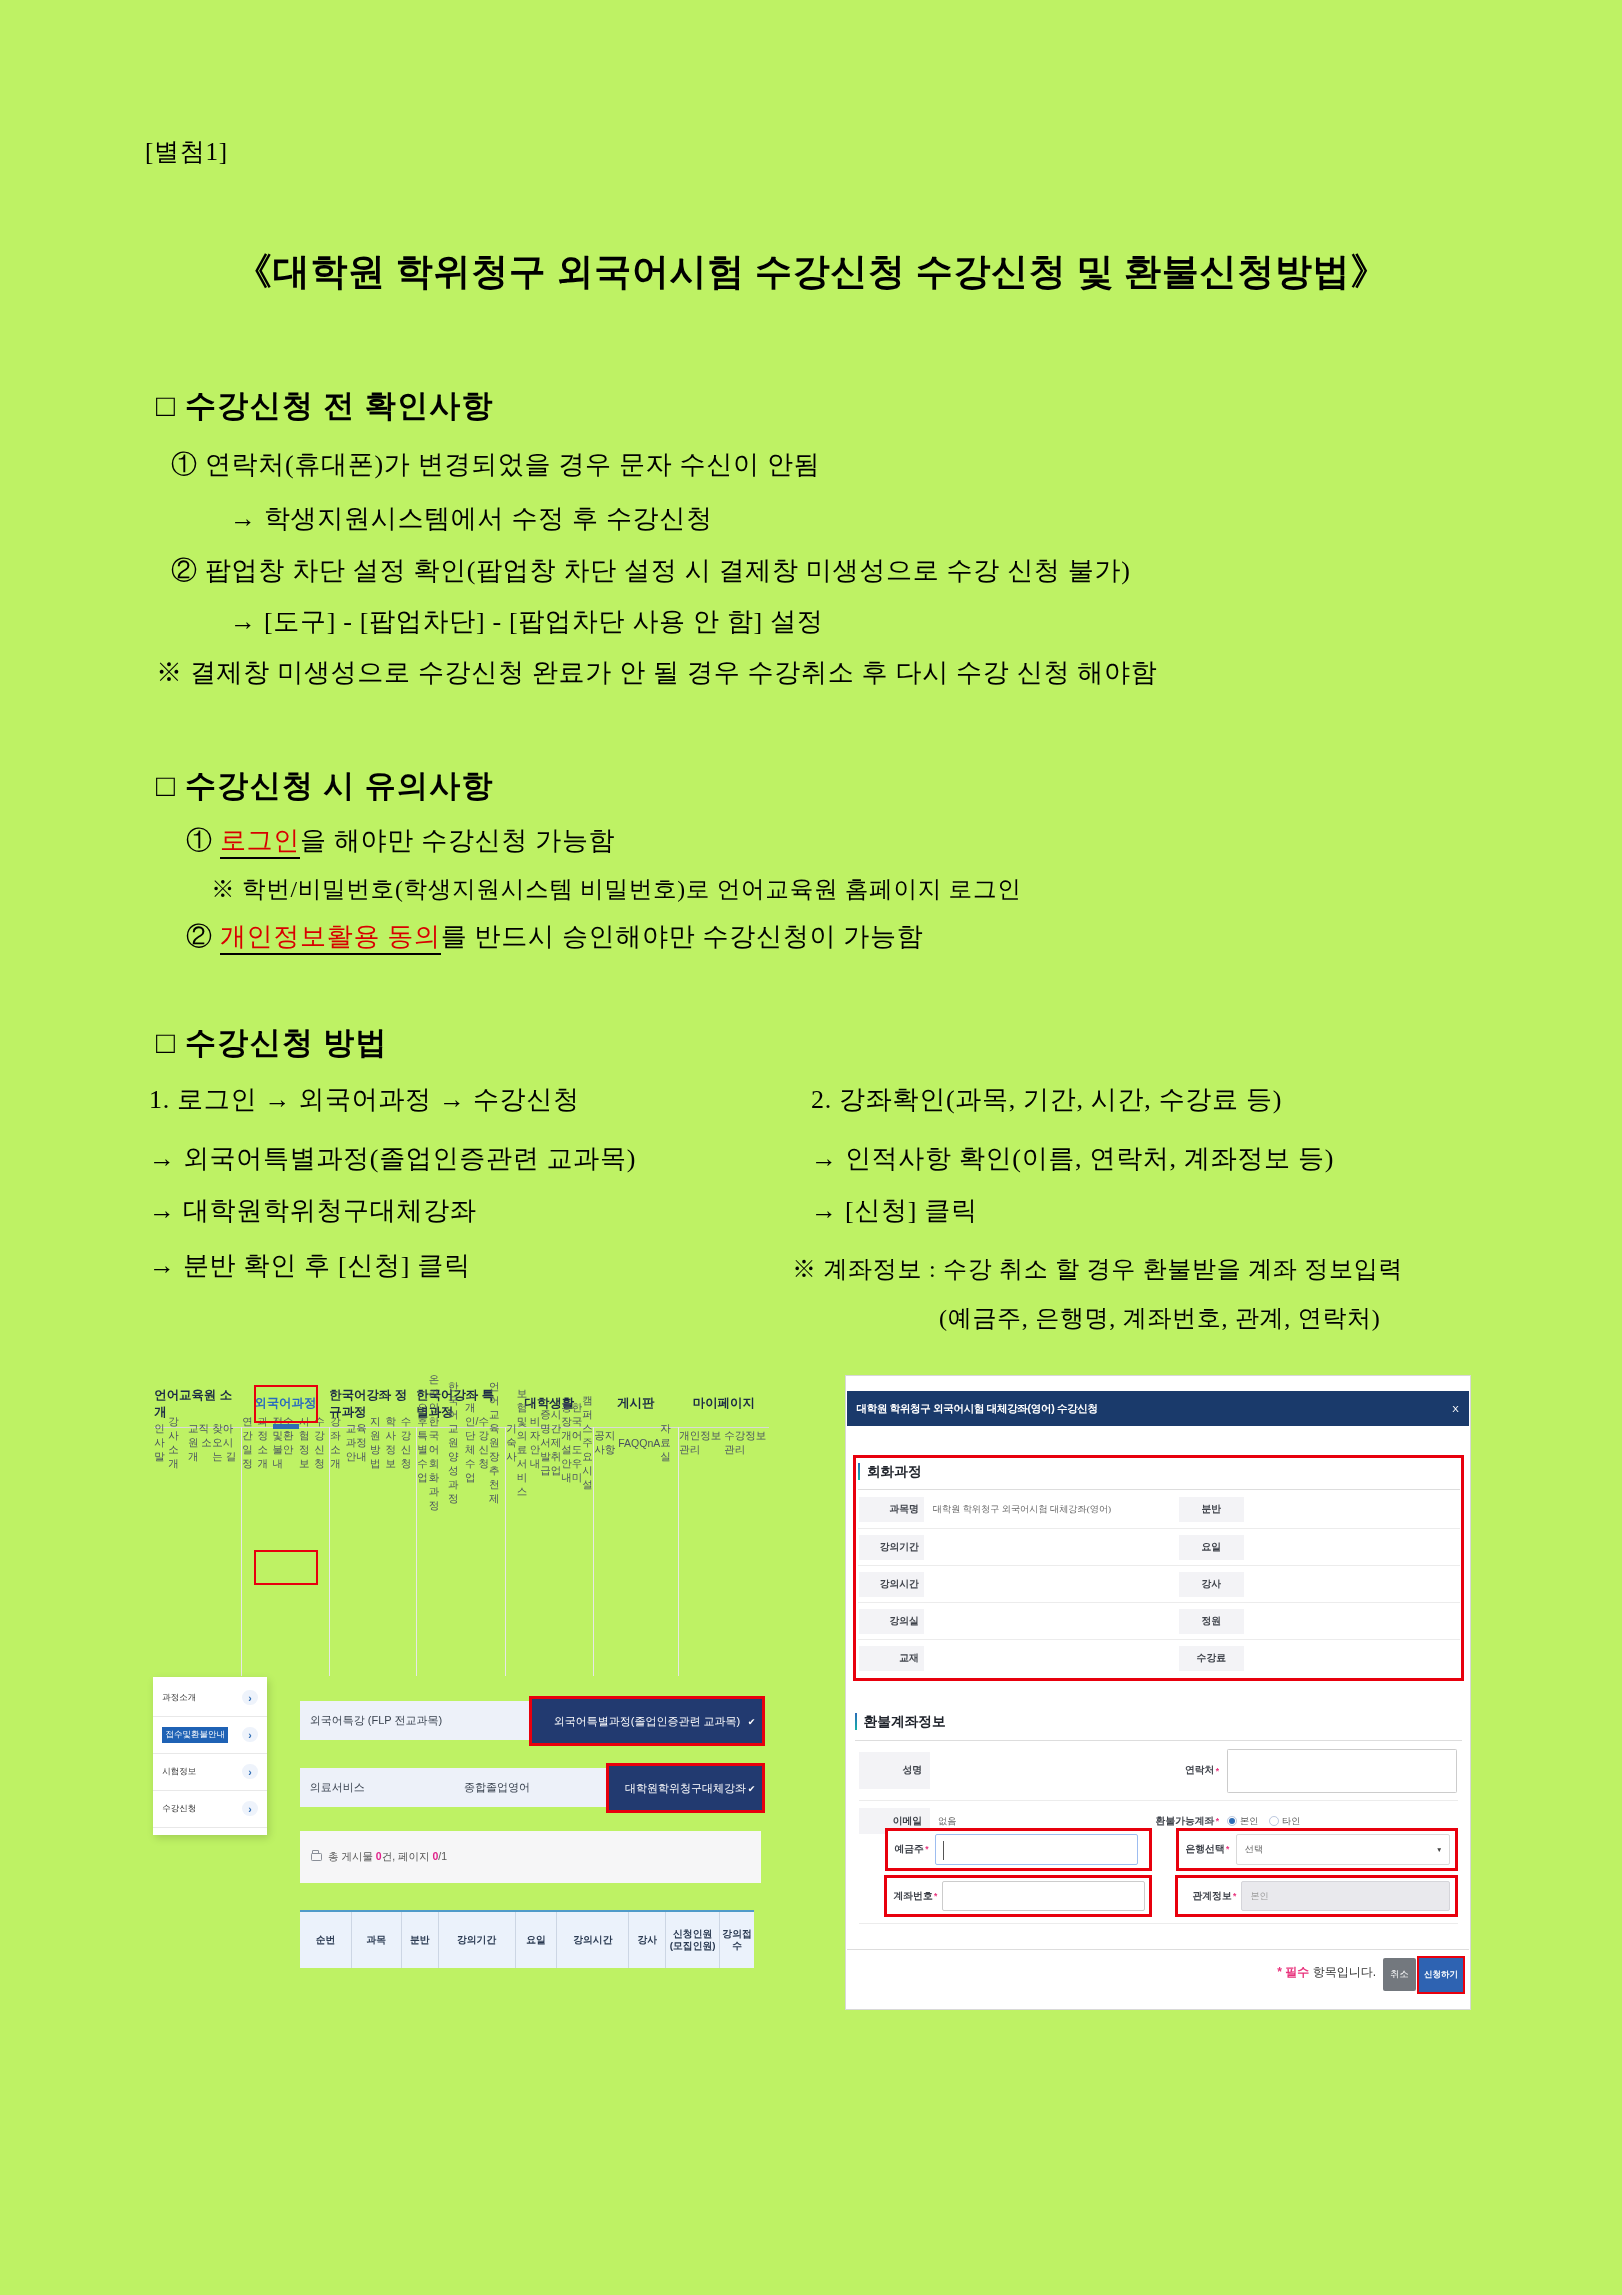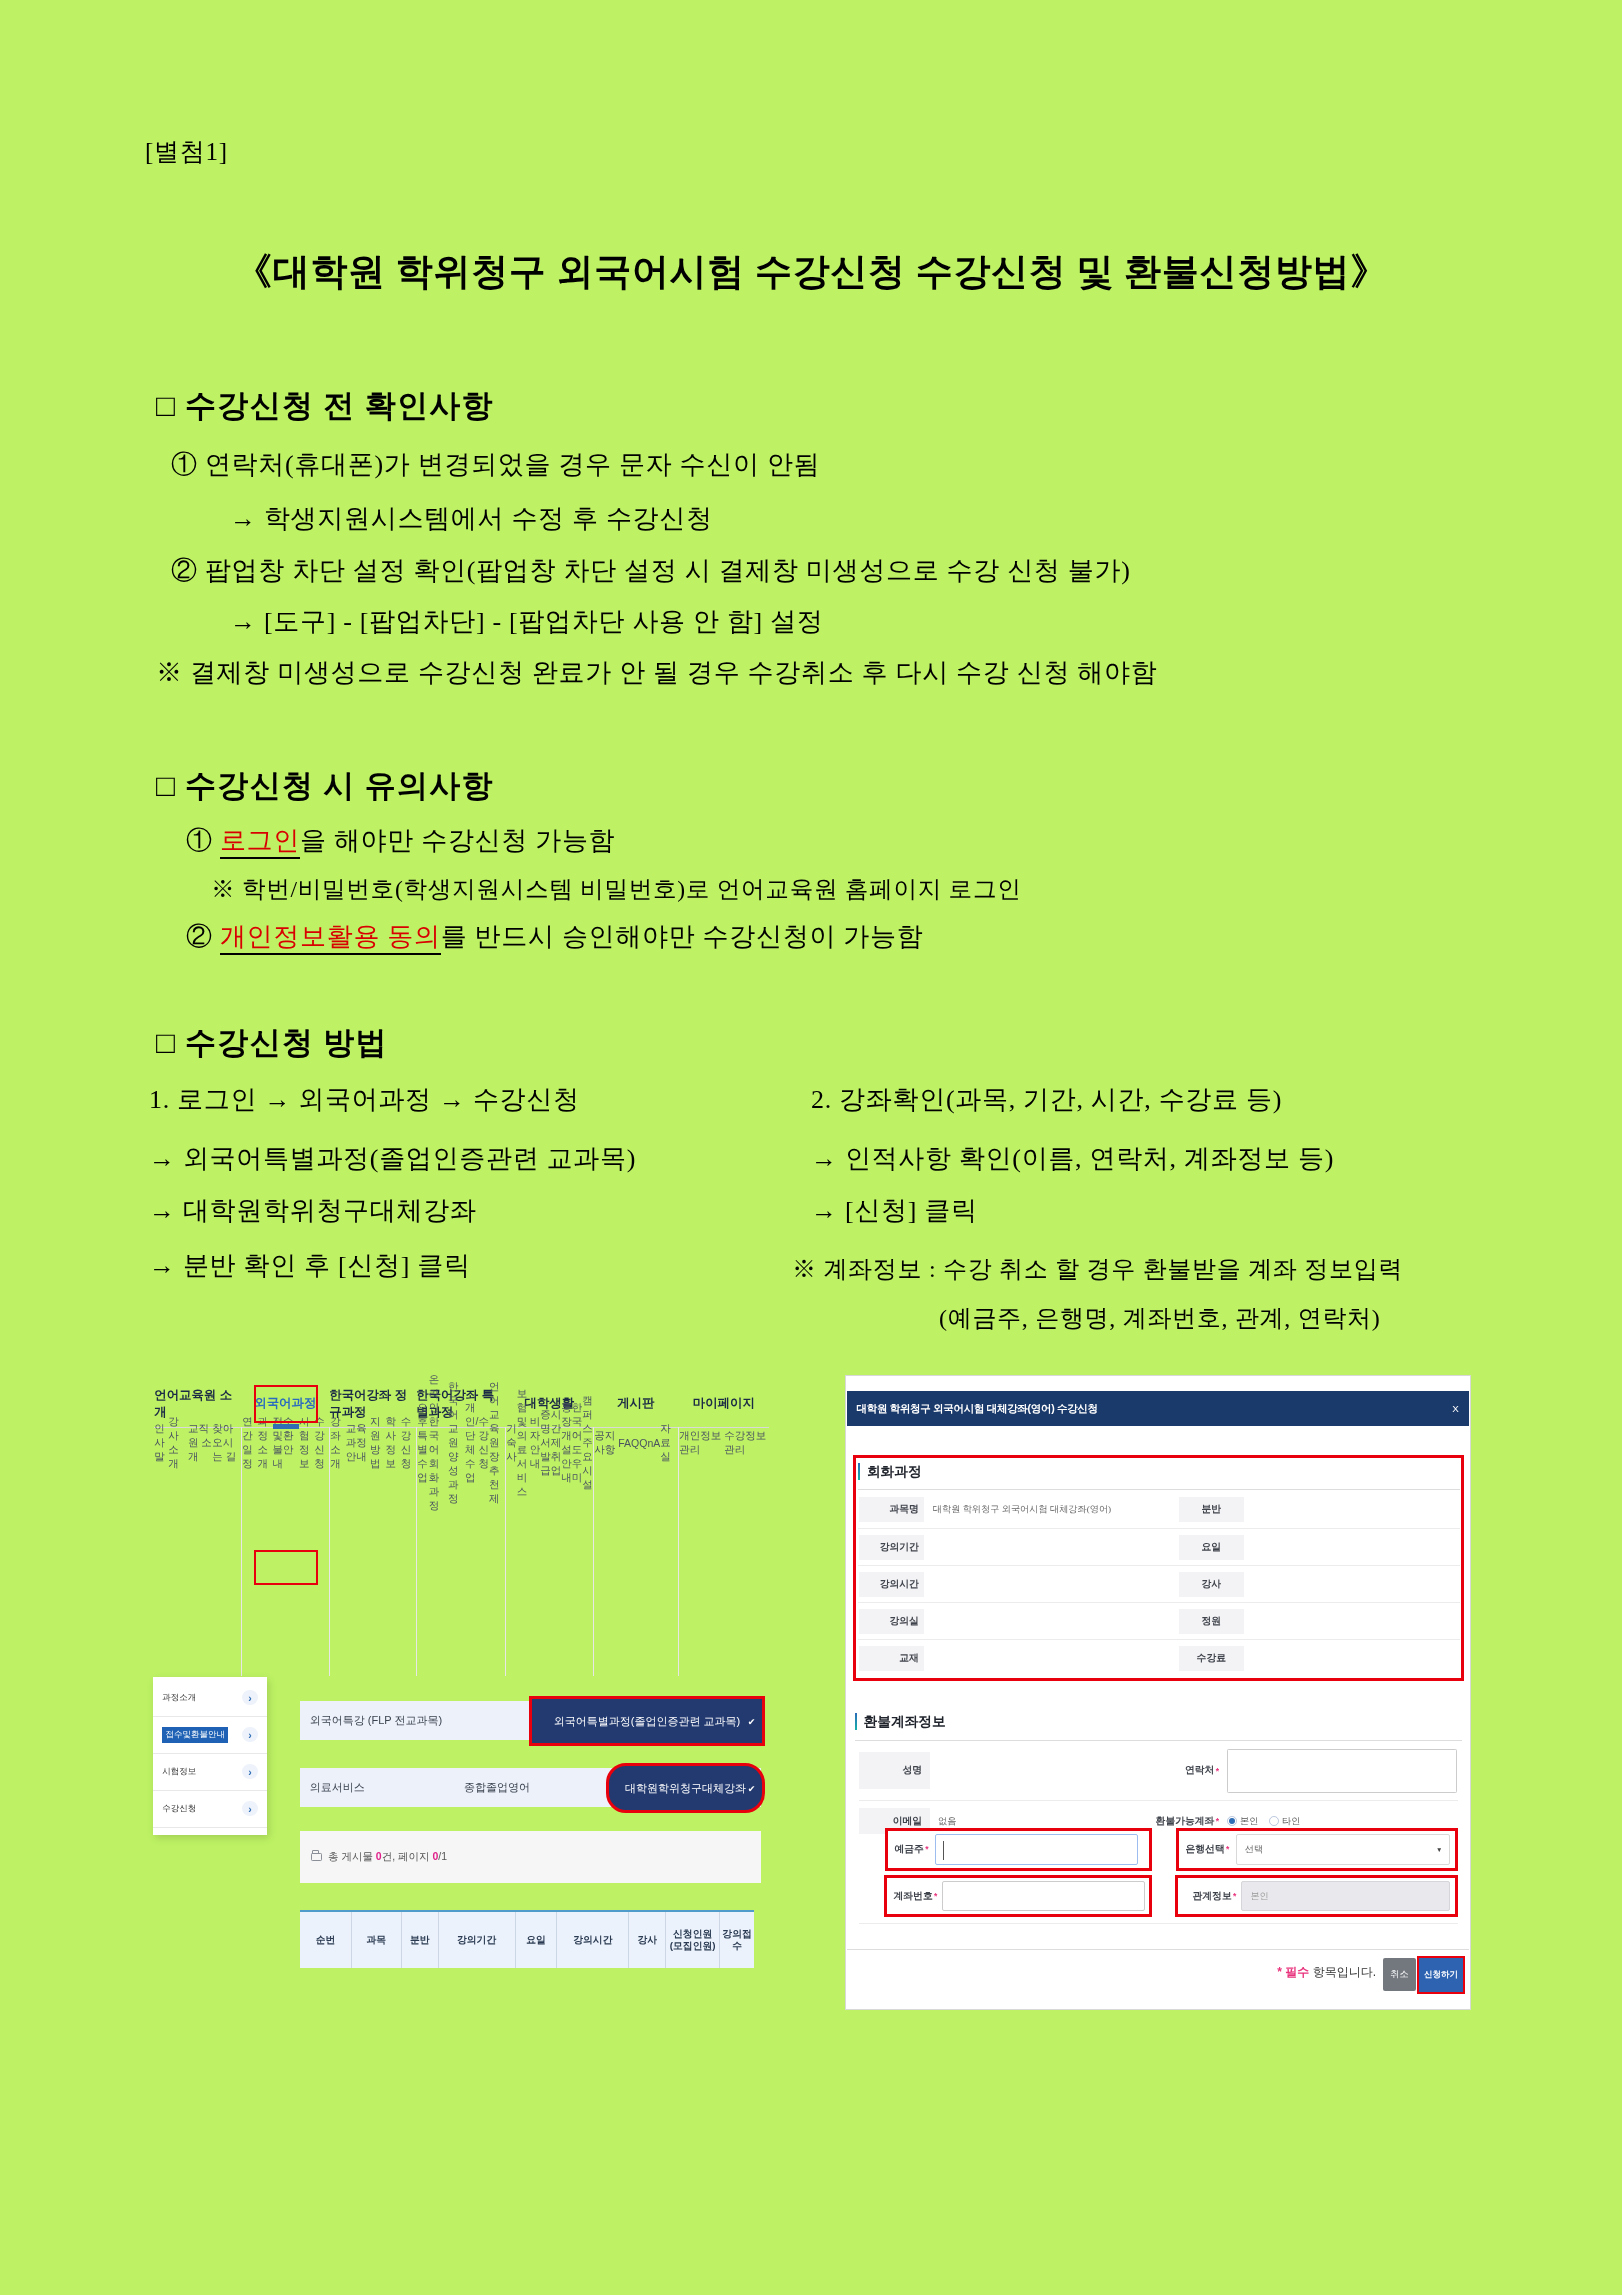--- a/index.html
+++ b/index.html
@@ -32,21 +32,21 @@
   .side-sel { background:#1f62b5; color:#fff; padding:2px 3.3px; }
   .side-chev { color:#2f6db5; font-size:10.5px; font-weight:700; width:15.7px; height:15.7px; border-radius:50%; background:#eef3fb; display:flex; align-items:center; justify-content:center; }
 
   .sel-bar { position:absolute; left:149px; width:461px; background:#edf1f9; }
   .sel-bar span { position:absolute; top:0; height:100%; display:flex; align-items:center; font-size:11px; color:#3a4350; }
   .bar1 { top:330px; height:39px; }
   .bar2 { top:397px; height:39px; }
   .navy-btn { position:absolute; background:#223a70; border:3.3px solid #e8000d; color:#fff; display:flex; align-items:center; justify-content:center; font-size:11px; cursor:pointer; }
   .navy-btn .chk { position:absolute; right:6.5px; font-size:9.2px; }
   .btn1 { left:378px; top:325px; width:236px; height:50px; }
-  .btn2 { left:455px; top:392px; width:159px; height:50px;border-radius:20px; }
+  .btn2 { left:455px; top:392px; width:159px; height:50px; }
 
   .info-bar { position:absolute; left:149px; top:460px; width:461px; height:52px; background:#f6f6f7; display:flex; align-items:center; padding-left:10.5px; }
   .folder { position:relative; width:11px; height:8.5px; border:1.3px solid #8a8f98; border-radius:1.3px; margin-right:6.5px; }
   .folder::before { content:""; position:absolute; top:-3.3px; left:0px; width:5.2px; height:2.6px; border:1.3px solid #8a8f98; border-bottom:none; border-radius:1.3px 1.3px 0 0; }
   .info-text { font-size:10.5px; color:#555; }
   .mag { color:#e0218a; font-weight:700; }
 
   .ctable { position:absolute; left:149px; top:539px; width:454px; height:58px; display:flex; border-top:2px solid #4f9bc9; background:#ebf2fb; }
   .th { display:flex; align-items:center; justify-content:center; text-align:center; font-size:9.8px; font-weight:700; color:#2a3a52; white-space:pre-line; line-height:1.25; }
   .th + .th { border-left:0.7px solid #ccd6e4; }

